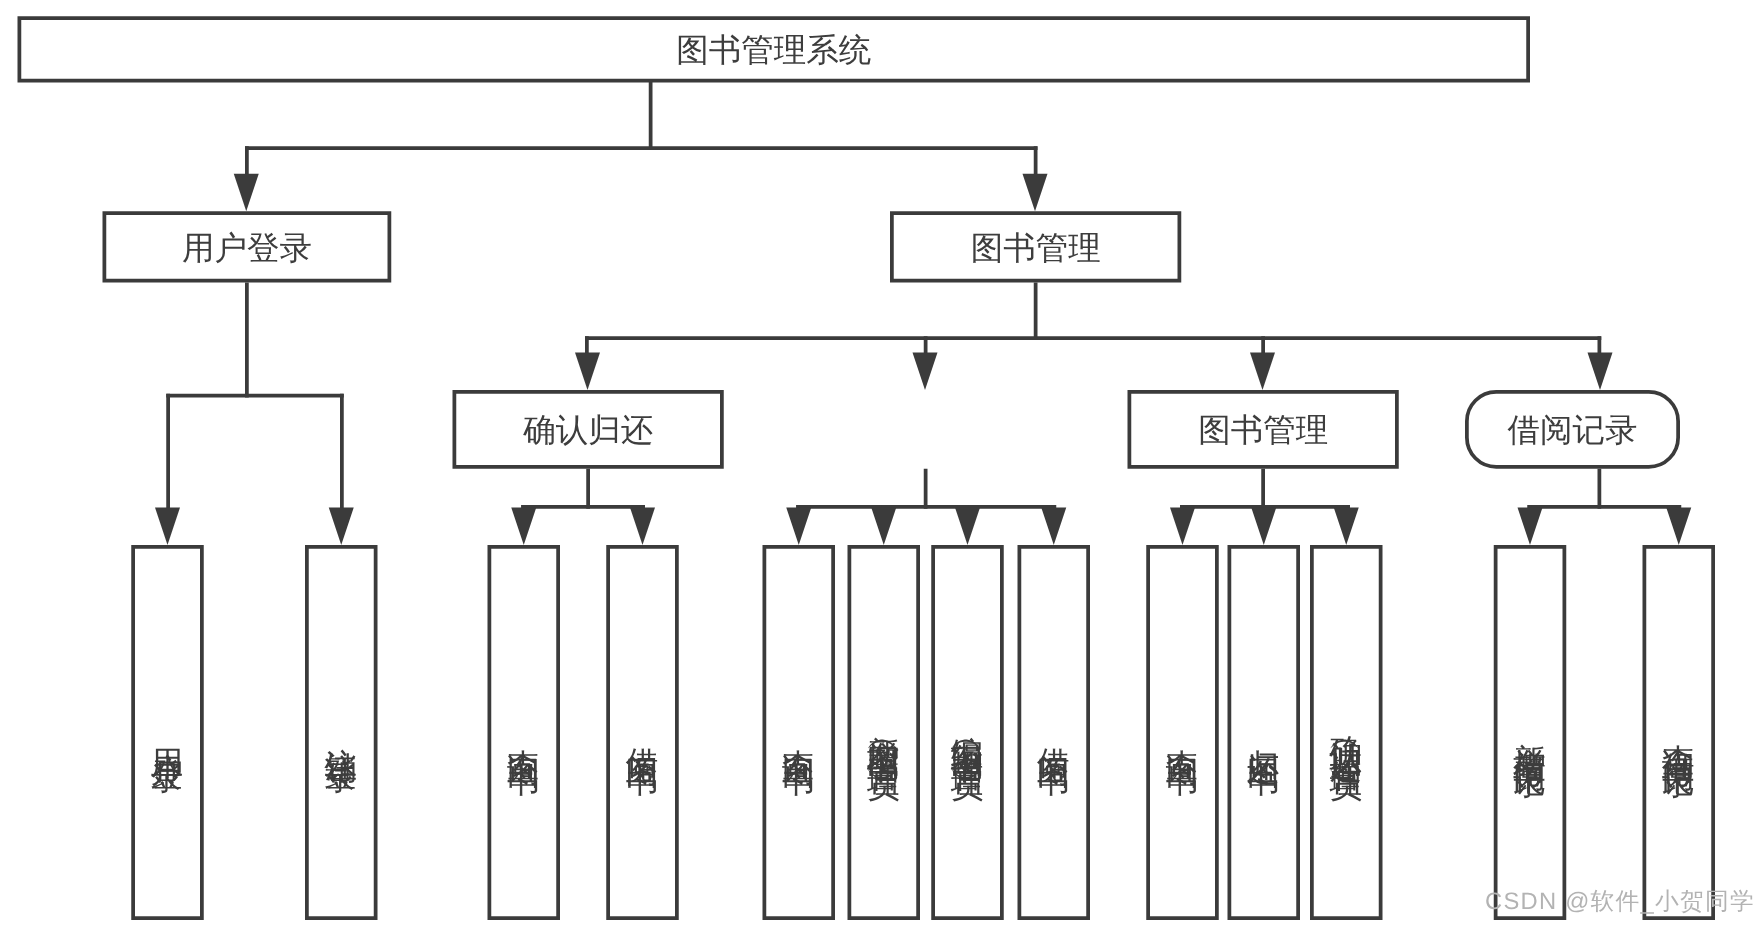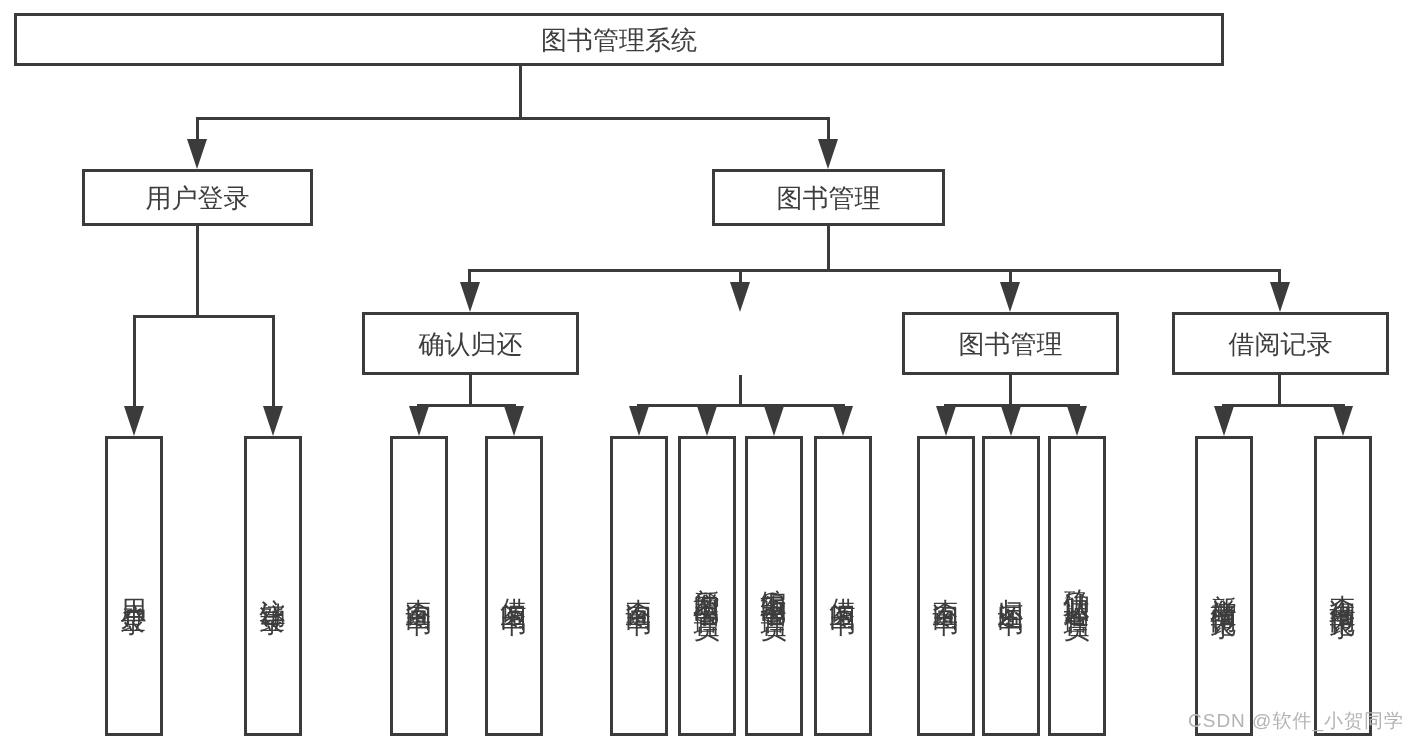--- a/index.html
+++ b/index.html
@@ -75,21 +75,21 @@
   <div class="arrow" style="left:730px; top:282px;"></div>
   <div class="arrow" style="left:1000px; top:282px;"></div>
   <div class="arrow" style="left:1270px; top:282px;"></div>
 
   <div class="box" style="left:362px; top:312px; width:217px; height:63px;">
     <span class="lbl">确认归还</span>
   </div>
   <div class="box" style="left:902px; top:312px; width:217px; height:63px;">
     <span class="lbl">图书管理</span>
   </div>
-  <div class="box" style="left:1172px; top:312px; width:217px; height:63px;">
+  <div class="box" style="left:1172px; top:312px; width:172px; height:63px;border-radius:25px;">
     <span class="lbl">借阅记录</span>
   </div>
 
   <div class="vline" style="left:469px; top:375px; height:32px;"></div>
   <div class="hline" style="left:417px; top:404px; width:99px;"></div>
   <div class="vline" style="left:417px; top:404px; height:8px;"></div>
   <div class="vline" style="left:512px; top:404px; height:8px;"></div>
   <div class="arrow" style="left:409px; top:406px;"></div>
   <div class="arrow" style="left:504px; top:406px;"></div>
 

